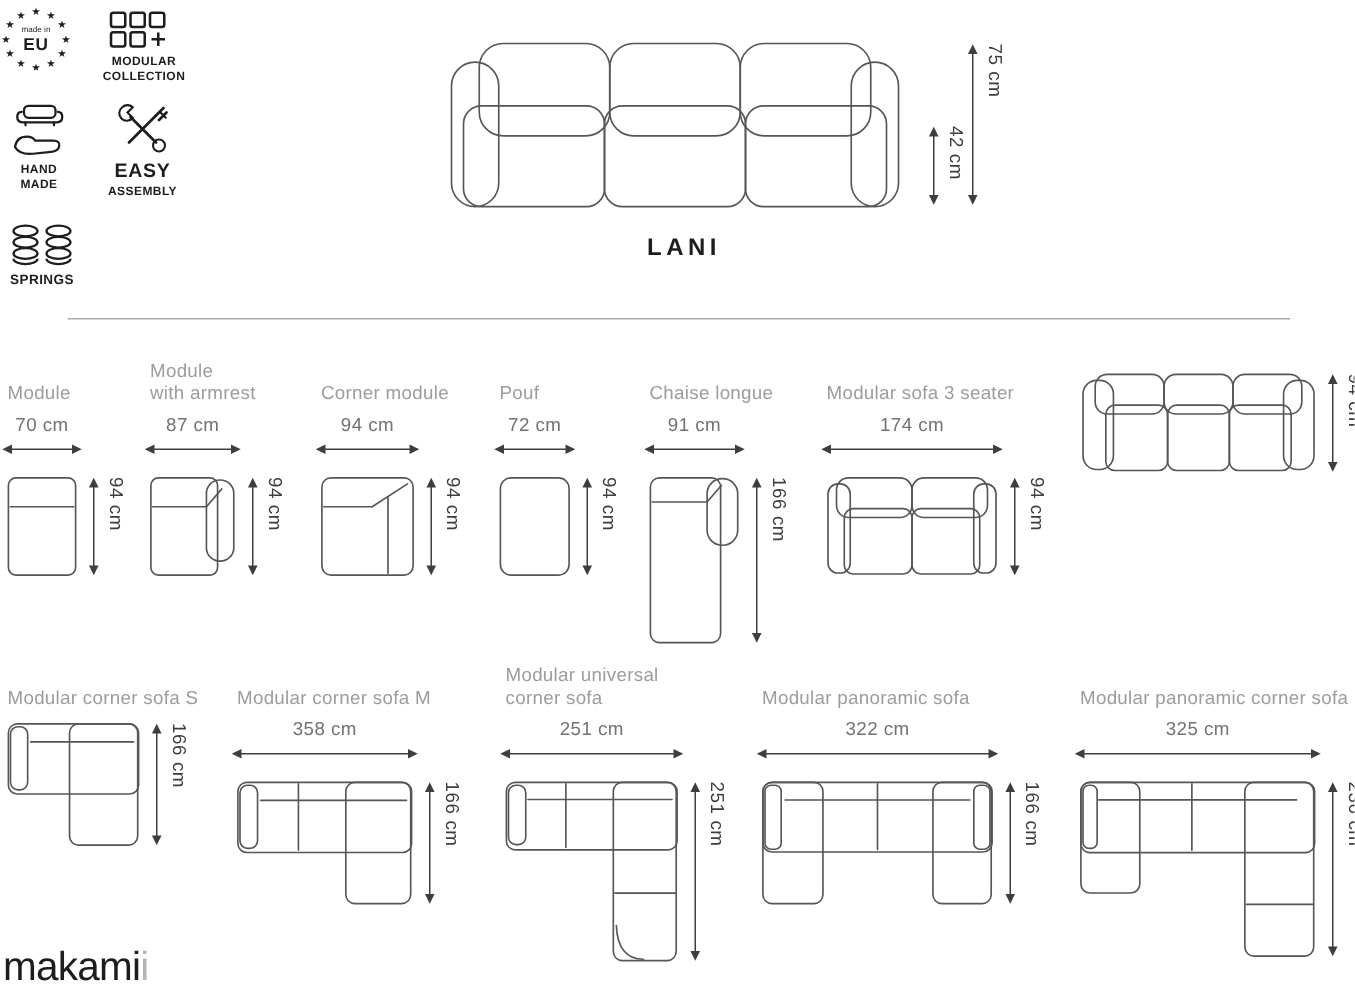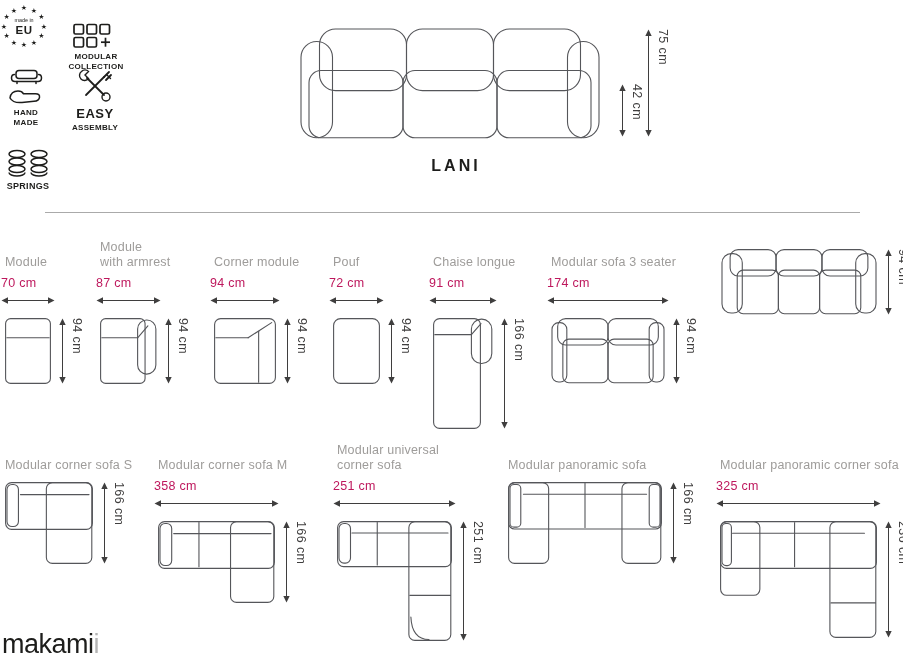--- a/index.html
+++ b/index.html
@@ -23,21 +23,21 @@
   .hero-title{position:absolute;left:396px;top:157px;width:120px;text-align:center;
               font-size:16px;font-weight:bold;letter-spacing:3px;color:#1d1d1b;}
 
   .divider{position:absolute;left:45px;top:212px;width:815px;height:1px;background:#aaa;}
 
   
   .prod{position:absolute;}
   .plabel{font-size:12.5px;color:#9e9c9a;display:flex;align-items:flex-end;
           white-space:pre-line;line-height:1.2;margin-bottom:6px;letter-spacing:.2px;width:max-content;}
   .hdim{margin-left:-4px;}
-  .dimtext{font-size:12.5px;color:#be185d;text-align:left;margin-bottom:1px;letter-spacing:.3px;}
+  .dimtext{font-size:12.5px;color:#737373;text-align:center;margin-bottom:1px;letter-spacing:.3px;}
   .pbody{display:flex;margin-top:9px;}
   .vdim{display:flex;margin-left:7px;gap:3px;}
   svg.draw{overflow:visible;display:block;}
 
   
   .logo{position:absolute;left:2px;top:629px;font-size:27px;font-weight:normal;
         letter-spacing:-.5px;color:#1d1d1b;}
   .logo .accent{color:#b4b4b4;}
 </style>
 </head>
@@ -59,21 +59,21 @@
           <text x="5.7" y="35.2">★</text>
         <text x="3" y="25.5">★</text>
           <text x="5.7" y="15.7">★</text>
           <text x="13" y="9.5">★</text>
       </g>
       <text x="23" y="18.5" font-size="5.4" text-anchor="middle" fill="#1d1d1b">made in</text>
       <text x="23" y="30.5" font-size="11.5" font-weight="bold" text-anchor="middle" fill="#1d1d1b" letter-spacing="0.5">EU</text>
     </svg>
   </div>
 
-  <div class="badge" style="left:64px;top:23px;width:64px;">
+  <div class="badge" style="left:64px;top:7px;width:64px;">
     <svg width="50" height="27" viewBox="0 0 50 27" fill="none" stroke="#1d1d1b" stroke-width="1.7">
       <rect x="3" y="1.5" width="9.5" height="9.5" rx="1.5"></rect>
       <rect x="16" y="1.5" width="9.5" height="9.5" rx="1.5"></rect>
       <rect x="29" y="1.5" width="9.5" height="9.5" rx="1.5"></rect>
       <rect x="3" y="14.5" width="9.5" height="9.5" rx="1.5"></rect>
       <rect x="16" y="14.5" width="9.5" height="9.5" rx="1.5"></rect>
       <line x1="30" y1="19.2" x2="39" y2="19.2"></line>
         <line x2="34.5" y1="14.7" x1="34.5" y2="23.7"></line>
     </svg>
     <div class="blabel">MODULAR
@@ -418,20 +418,27 @@
     <line x1="4.5" y1="5" x2="4.5" y2="115" stroke="#3f3e3e" stroke-width="1"></line>
     <polygon points="4.5,0.5 1.3,7 7.7,7" fill="#3f3e3e"></polygon>
     <polygon points="4.5,119.5 1.3,113 7.7,113" fill="#3f3e3e"></polygon>
             </svg>
             <div class="vtext">251 cm</div>
         </div>
       </div>
     </div>
       <div class="prod" style="left:508px;top:443px">
       <div class="plabel" style="height:30px">Modular panoramic sofa</div>
+      <div class="hdim" style="width:162px">
+        <div class="dimtext">322 cm</div><svg width="162" height="9" viewBox="0 0 162 9">
+    <line x1="5" y1="4.5" x2="157" y2="4.5" stroke="#3f3e3e" stroke-width="1"></line>
+    <polygon points="0.5,4.5 7,1.3 7,7.7" fill="#3f3e3e"></polygon>
+    <polygon points="161.5,4.5 155,1.3 155,7.7" fill="#3f3e3e"></polygon>
+          </svg>
+      </div>
       <div class="pbody">
         <span>
             <svg class="draw" width="154" height="82" viewBox="0 0 154 82" fill="none" stroke="#55565a" stroke-width="1.1" stroke-linecap="round" stroke-linejoin="round">
               <rect x="0.6" y="0.6" width="152.8" height="46.412" rx="6"></rect>
               <rect x="0.6" y="0.6" width="40.04" height="80.8" rx="6"></rect>
               <rect x="113.96" y="0.6" width="38.839999999999996" height="80.8" rx="6"></rect>
               <rect x="2" y="2.5" width="10.780000000000001" height="42.64" rx="4"></rect>
               <rect x="141.22" y="2.5" width="10.780000000000001" height="42.64" rx="4"></rect>
               <line x1="77" y1="1.5" x2="77" y2="45.412"></line>
               <line x1="15.4" y1="12.299999999999999" x2="138.6" y2="12.299999999999999"></line>

